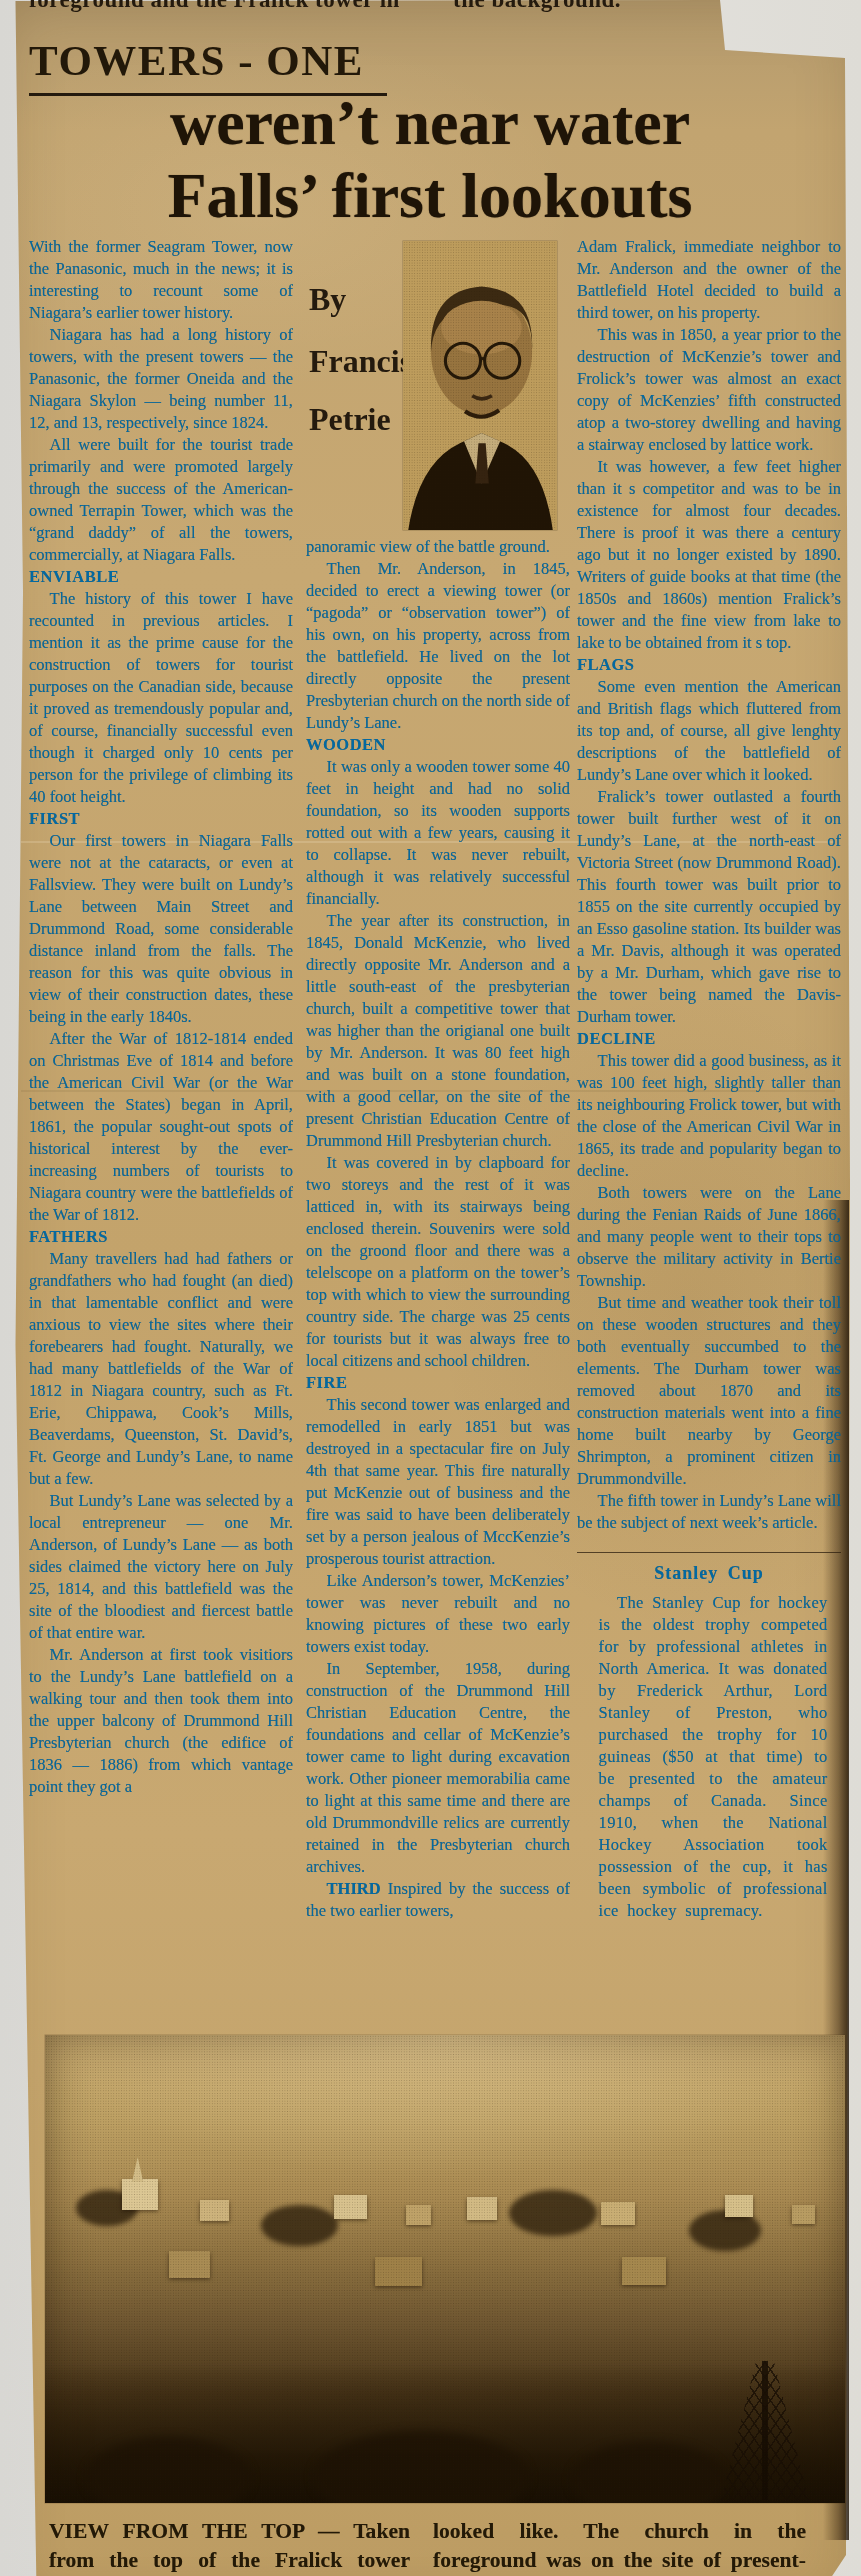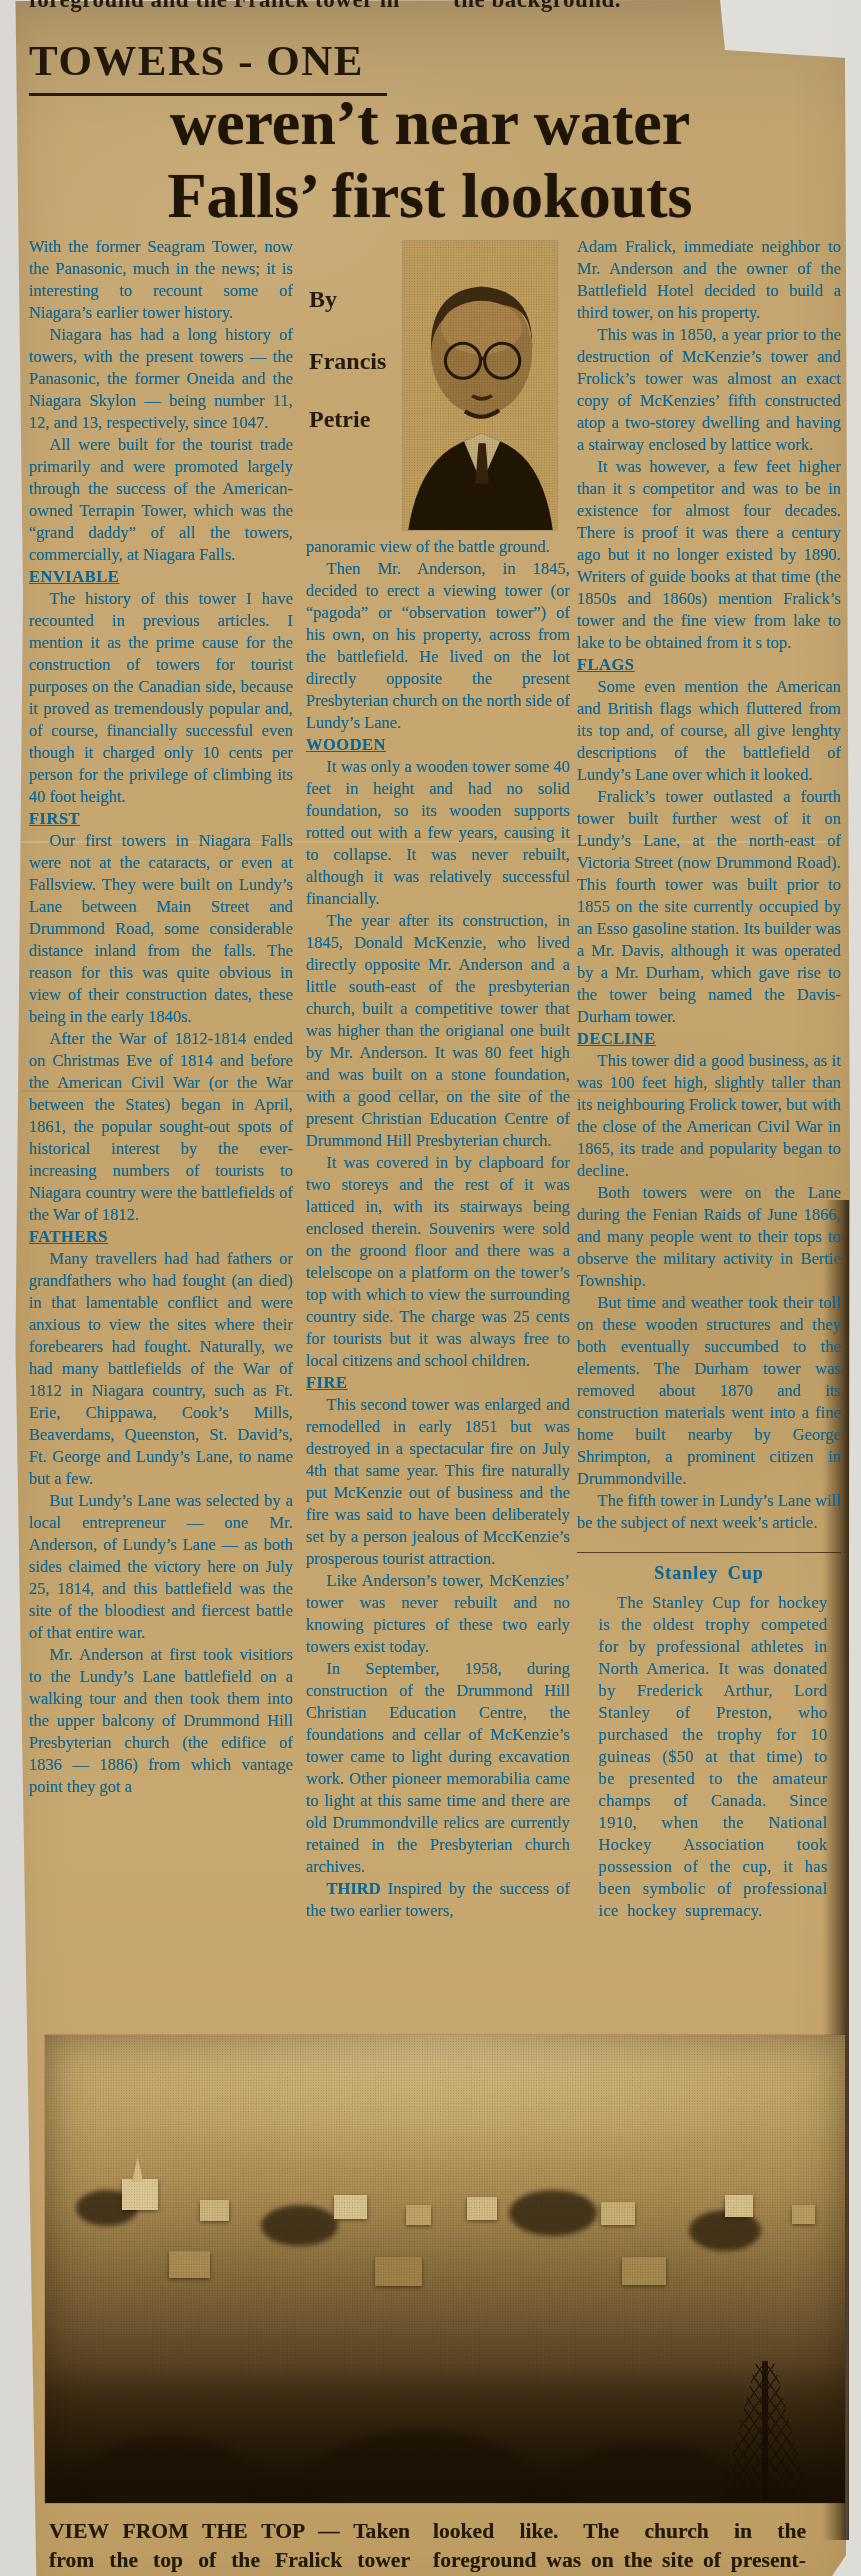--- a/index.html
+++ b/index.html
@@ -20,30 +20,30 @@
   .crease{position:absolute;left:20.6px;width:814px;height:1.5px;background:rgba(255,245,220,.18);}
   .edge-shadow{
     position:absolute;left:823px;top:1200px;width:26px;height:1340px;
     background:linear-gradient(90deg,transparent,rgba(45,28,9,.45) 60%,rgba(28,16,4,.8));
   }
   .fragment-strip{position:absolute;top:0;height:14px;overflow:hidden;color:#241a0e;}
   .fragment-strip span{display:block;margin-top:-13.4px;font-weight:700;font-size:23px;line-height:26px;letter-spacing:0.5px;}
   .kicker{position:absolute;left:29px;top:38px;font-size:43px;line-height:46px;font-weight:700;letter-spacing:1.5px;color:#221809;}
   .kicker-underline{position:absolute;left:29px;top:93px;width:358px;height:3.1px;background:#241a0e;}
   .headline{position:absolute;left:36px;top:86px;width:788px;text-align:center;font-weight:700;font-size:64px;line-height:73px;color:#1e1407;text-shadow:0 0 1px rgba(30,20,7,.45);}
-  .byline{position:absolute;left:309px;top:286px;color:#241a0e;font-weight:700;font-size:24px;line-height:26px;}
+  .byline{position:absolute;left:309px;top:286px;color:#241a0e;font-weight:700;font-size:32px;line-height:26px;}
   .byline span{display:block;}
   .byline .b2{margin-top:36px;text-align:center;} .byline .b3{margin-top:32px;}
   .portrait{position:absolute;left:403px;top:241px;width:154px;height:289px;box-shadow:0 0 0 0.5px rgba(60,40,15,.35);}
   .halftone{position:absolute;inset:0;background-image:radial-gradient(rgba(40,25,8,.28) 0.5px,transparent 0.7px);background-size:2.6px 2.6px;pointer-events:none;}
   .col{position:absolute;width:264px;font-size:16.5px;line-height:22px;text-align:justify;color:#0369a1;text-shadow:0 0 0.5px rgba(43,29,14,.35);}
   #col1{left:29px;top:236px;} #col2{left:306px;top:536px;} #col3{left:577px;top:236px;}
   .para{margin:0;text-indent:20.6px;}
   .para.noindent{text-indent:0;}
-  .subhead{margin:0;font-size:16.5px;line-height:22px;font-weight:700;letter-spacing:0.5px;text-decoration:underline;}
+  .subhead{margin:0;font-size:16.5px;line-height:22px;font-weight:700;letter-spacing:0.5px;}
   .runin{font-weight:700;}
   .stanley{margin-top:17.5px;}
   .stanley-rule{height:1.5px;background:#2b1d0e;opacity:.75;margin:0 0 10.3px 0;}
   .stanley-title{margin:0 0 8.2px 0;text-align:center;font-weight:700;font-size:18px;line-height:20.6px;letter-spacing:1px;word-spacing:4.1px;}
   .stanley-body{margin:0 13.4px 0 21.6px;text-indent:18.5px;word-spacing:4.1px;letter-spacing:0.3px;}
   .photo{
     position:absolute;left:45px;top:2035px;width:800px;height:468px;z-index:3;
     background:
       linear-gradient(180deg,#c7a96e 0%,#bda063 18%,#a98a52 34%,#8d7140 48%,#6d5530 62%,#4a3619 76%,#2f2009 92%,#241805 100%);
     box-shadow:inset 0 0 41px rgba(35,22,6,.5), 0 0 0 0.5px rgba(60,40,15,.3);
@@ -110,21 +110,21 @@
     <path d="M10 560 Q30 430 110 392 L152 372 L196 392 Q272 428 290 560 Z" fill="#201405"></path>
     <path d="M118 388 L152 372 L188 388 L152 470 Z" fill="#c4ad7c"></path>
     <path d="M146 392 L160 392 L166 470 L140 470 Z" fill="#352310"></path>
     <rect width="298" height="560" fill="url(#d)" opacity="0"></rect>
   </svg>
   <div class="halftone"></div>
 </div>
 
 <div class="col" id="col1">
     <p class="para noindent">With the former Seagram Tower, now the Panasonic, much in the news; it is interesting to recount some of Niagara’s earlier tower history.</p>
-    <p class="para">Niagara has had a long history of towers, with the present towers — the Panasonic, the former Oneida and the Niagara Skylon — being number 11, 12, and 13, respectively, since 1047.</p>
+    <p class="para">Niagara has had a long history of towers, with the present towers — the Panasonic, the former Oneida and the Niagara Skylon — being number 11, 12, and 13, respectively, since 1824.</p>
     <p class="para">All were built for the tourist trade primarily and were promoted largely through the success of the American-owned Terrapin Tower, which was the “grand daddy” of all the towers, commercially, at Niagara Falls.</p>
     <h3 class="subhead">ENVIABLE</h3>
     <p class="para">The history of this tower I have recounted in previous articles. I mention it as the prime cause for the construction of towers for tourist purposes on the Canadian side, because it proved as tremendously popular and, of course, financially successful even though it charged only 10 cents per person for the privilege of climbing its 40 foot height.</p>
     <h3 class="subhead">FIRST</h3>
     <p class="para">Our first towers in Niagara Falls were not at the cataracts, or even at Fallsview. They were built on Lundy’s Lane between Main Street and Drummond Road, some considerable distance inland from the falls. The reason for this was quite obvious in view of their construction dates, these being in the early 1840s.</p>
     <p class="para">After the War of 1812-1814 ended on Christmas Eve of 1814 and before the American Civil War (or the War between the States) began in April, 1861, the popular sought-out spots of historical interest by the ever-increasing numbers of tourists to Niagara country were the battlefields of the War of 1812.</p>
     <h3 class="subhead">FATHERS</h3>
     <p class="para">Many travellers had had fathers or grandfathers who had fought (an died) in that lamentable conflict and were anxious to view the sites where their forebearers had fought. Naturally, we had many battlefields of the War of 1812 in Niagara country, such as Ft. Erie, Chippawa, Cook’s Mills, Beaverdams, Queenston, St. David’s, Ft. George and Lundy’s Lane, to name but a few.</p>
     <p class="para">But Lundy’s Lane was selected by a local entrepreneur — one Mr. Anderson, of Lundy’s Lane — as both sides claimed the victory here on July 25, 1814, and this battlefield was the site of the bloodiest and fiercest battle of that entire war.</p>
     <p class="para">Mr. Anderson at first took visitiors to the Lundy’s Lane battlefield on a walking tour and then took them into the upper balcony of Drummond Hill Presbyterian church (the edifice of 1836 — 1886) from which vantage point they got a</p>

